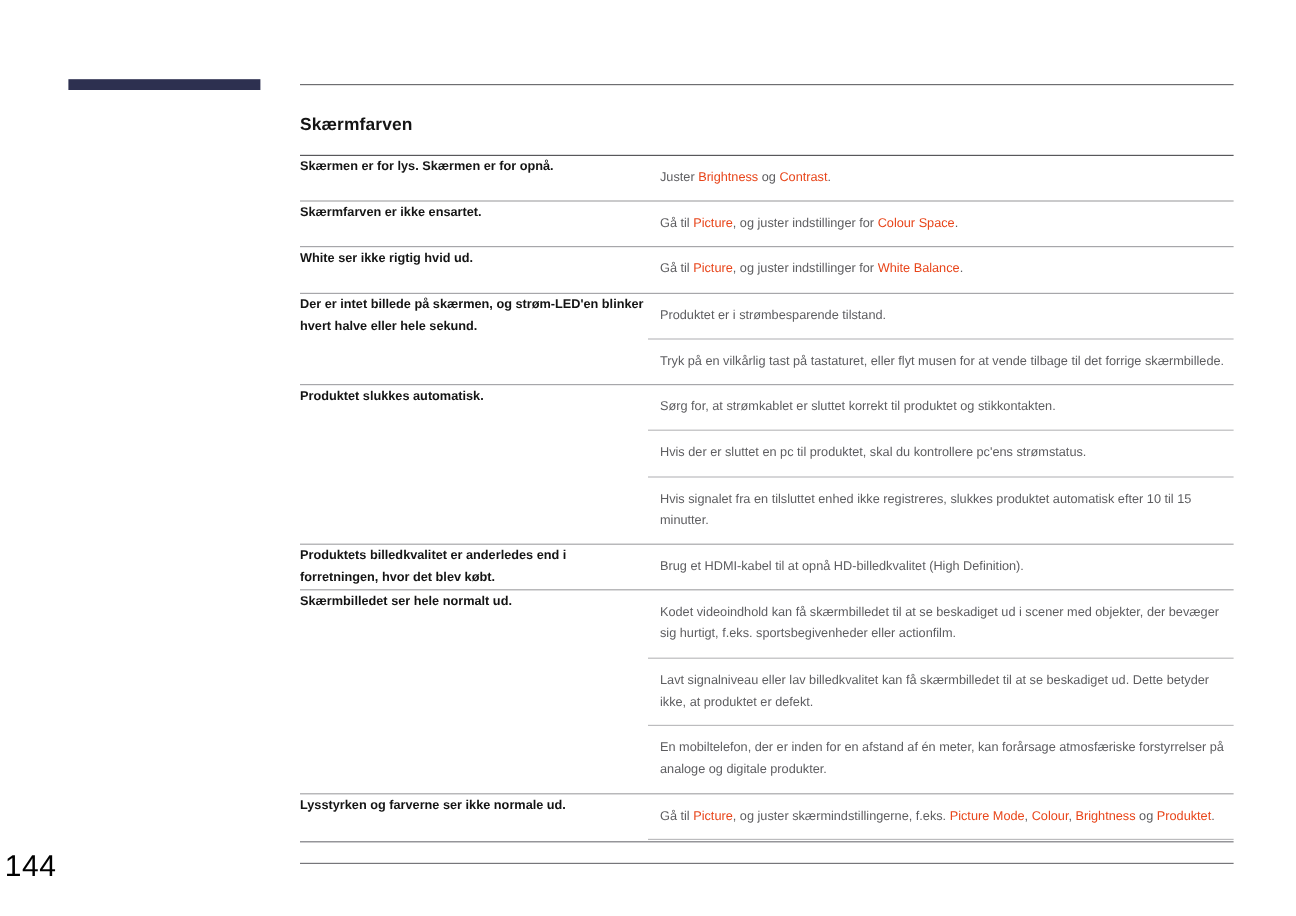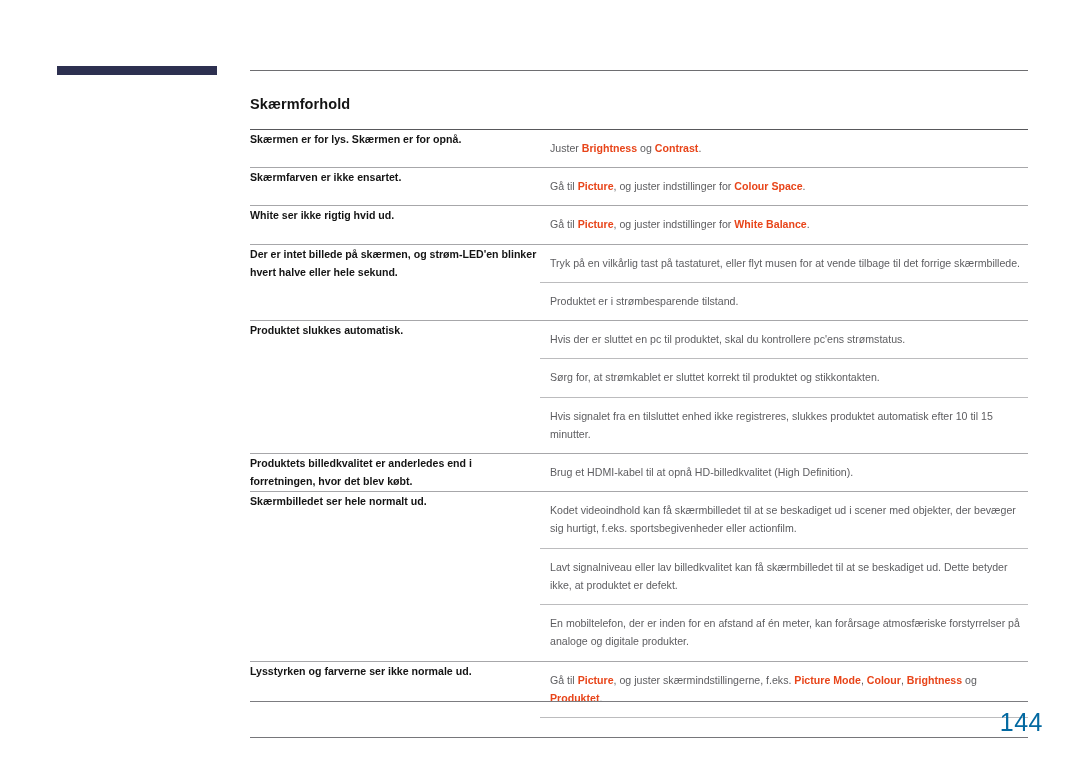--- a/index.html
+++ b/index.html
@@ -105,52 +105,52 @@
     color: #5d5d60;
     vertical-align: top;
     border-bottom: 1px solid #bcbcbe;
   }
   .sub-table tr:last-child td {
     border-bottom: none;
   }
 
   .kw {
     color: #e8451a;
-    font-weight: bold;
+    font-weight: normal;
   }
 
   
   .footer-rule {
     position: absolute;
     left: 250px;
     top: 701px;
     width: 778px;
     height: 1px;
     background: #7c7c80;
   }
   .page-number {
     position: absolute;
-    left: 15px;
+    left: 4px;
     top: 708px;
     width: 1028px;
-    text-align: right;
+    text-align: left;
     font-size: 25px;
-    color: #0369a1;
+    color: #000000;
     letter-spacing: 0.5px;
   }
 </style>
 </head>
 <body>
 
 <div class="page-header">
   <div class="header-bar"></div>
   <div class="header-rule"></div>
 </div>
 
-<div class="section-title">Skærmforhold</div>
+<div class="section-title">Skærmfarven</div>
 
 <table class="troubleshoot-table">
   <colgroup>
     <col class="col-symptom">
     <col class="col-solution">
   </colgroup>
   <tbody>
       <tr class="group-row">
         <td class="symptom-cell">Skærmen er for lys. Skærmen er for opnå.</td>
         <td class="solution-cell">
@@ -186,39 +186,39 @@
             </tbody>
           </table>
         </td>
       </tr>
       <tr class="group-row">
         <td class="symptom-cell">Der er intet billede på skærmen, og strøm-LED'en blinker hvert halve eller hele sekund.</td>
         <td class="solution-cell">
           <table class="sub-table">
             <tbody>
               <tr>
+                <td><span>Produktet er i strømbesparende tilstand.</span></td>
+              </tr>
+              <tr>
                 <td><span>Tryk på en vilkårlig tast på tastaturet, eller flyt musen for at vende tilbage til det forrige skærmbillede.</span></td>
               </tr>
-              <tr>
-                <td><span>Produktet er i strømbesparende tilstand.</span></td>
-              </tr>
             </tbody>
           </table>
         </td>
       </tr>
       <tr class="group-row">
         <td class="symptom-cell">Produktet slukkes automatisk.</td>
         <td class="solution-cell">
           <table class="sub-table">
             <tbody>
               <tr>
+                <td><span>Sørg for, at strømkablet er sluttet korrekt til produktet og stikkontakten.</span></td>
+              </tr>
+              <tr>
                 <td><span>Hvis der er sluttet en pc til produktet, skal du kontrollere pc'ens strømstatus.</span></td>
-              </tr>
-              <tr>
-                <td><span>Sørg for, at strømkablet er sluttet korrekt til produktet og stikkontakten.</span></td>
               </tr>
               <tr>
                 <td><span>Hvis signalet fra en tilsluttet enhed ikke registreres, slukkes produktet automatisk efter 10 til 15 minutter.</span></td>
               </tr>
             </tbody>
           </table>
         </td>
       </tr>
       <tr class="group-row">
         <td class="symptom-cell">Produktets billedkvalitet er anderledes end i forretningen, hvor det blev købt.</td>

